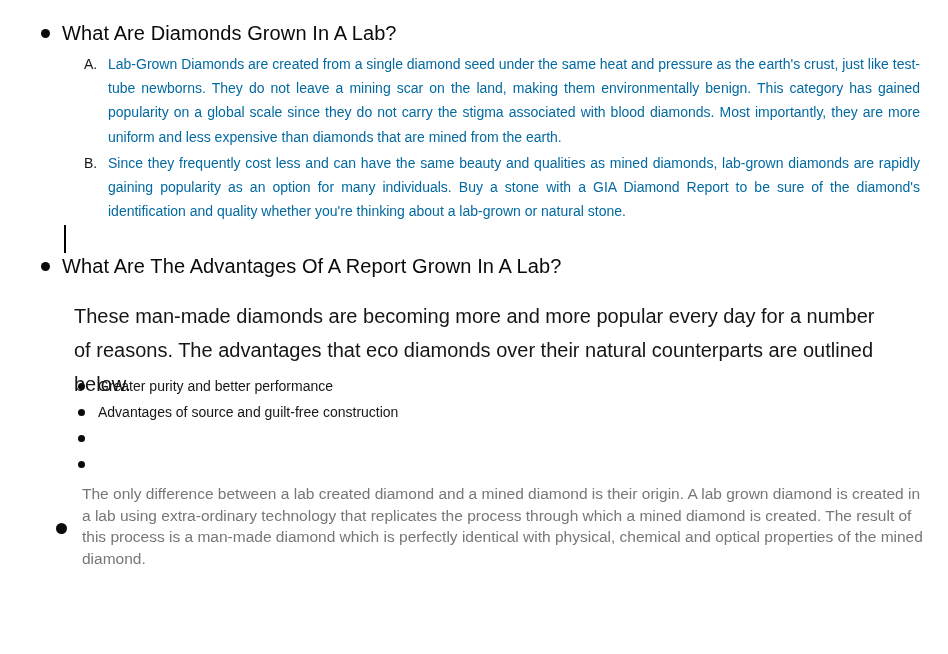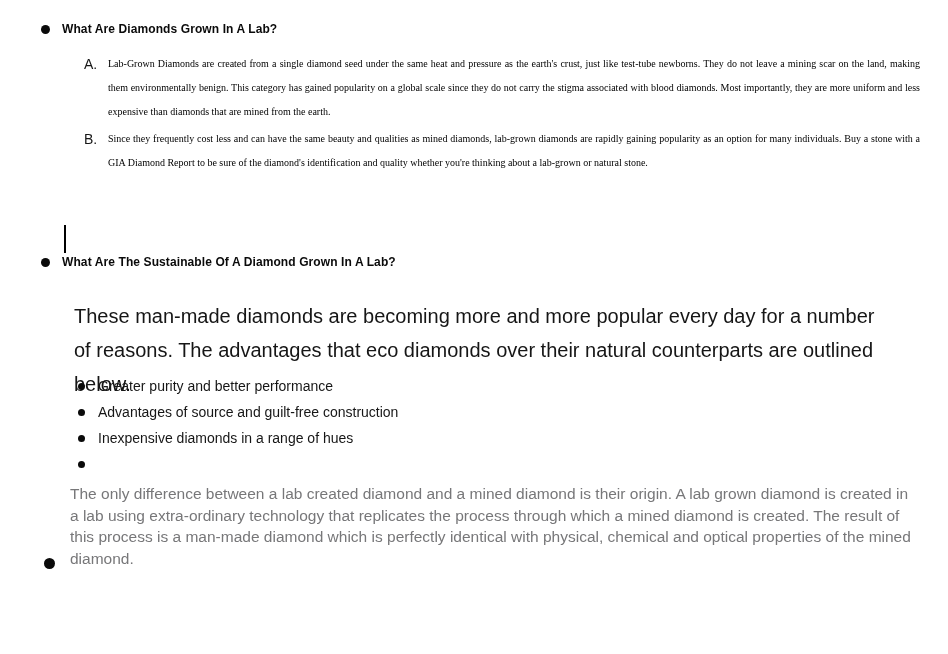--- a/index.html
+++ b/index.html
@@ -19,22 +19,22 @@
   .heading-row {
     position: absolute;
     left: 41px;
     display: flex;
     align-items: center;
   }
   .heading-row .dot { flex: 0 0 auto; }
   .h1-row { top: 22px; }
   .h2-row { top: 255px; }
   .heading {
-    font-size: 12px;
-    font-weight: bold;
+    font-size: 20px;
+    font-weight: normal;
     color: #0a0a0a;
     margin-left: 12px;
     letter-spacing: 0.1px;
     white-space: nowrap;
   }
   
   .dot {
     display: inline-block;
     background: #0a0a0a;
     border-radius: 50%;
@@ -54,26 +54,25 @@
     margin-bottom: 2px;
   }
   .item-label {
     flex: 0 0 24px;
     font-size: 14px;
     line-height: 24.2px;
     color: #161616;
   }
   .item-text {
     width: 812px;
-    font-size: 10px;
+    font-size: 14px;
     line-height: 24.2px;
-    color: #000000;
+    color: #0369a1;
     text-align: justify;
     text-justify: inter-word;
-    font-family: Liberation Serif, serif;
   }
   
   .caret {
     position: absolute;
     left: 64px; top: 225px;
     width: 2px; height: 28px;
     background: #000000;
   }
   
   .intro {
@@ -96,23 +95,23 @@
   }
   .adv-item .dot { margin-right: 13px; }
   .adv-label {
     font-size: 14px;
     color: #161616;
     white-space: nowrap;
   }
   
   .note-row {
     position: absolute;
-    left: 44px; top: 483px;
+    left: 56px; top: 483px;
     display: flex;
-    align-items: flex-end;
+    align-items: center;
   }
   .note-row .dot { margin-top: 5px; margin-right: 15px; }
   .note-text {
     width: 842px;
     font-size: 15.5px;
     line-height: 21.6px;
     color: #777779;
   }
 </style>
 </head>
@@ -133,37 +132,36 @@
     <div class="lettered-item">
       <span class="item-label">B.</span>
       <p class="item-text">Since they frequently cost less and can have the same beauty and qualities as mined diamonds, lab-grown diamonds are rapidly gaining popularity as an option for many individuals. Buy a stone with a GIA Diamond Report to be sure of the diamond's identification and quality whether you're thinking about a lab-grown or natural stone.</p>
     </div>
   </div>
 
   <div class="caret"></div>
 
   <div class="heading-row h2-row">
     <span class="dot dot-9"></span>
-    <div class="heading">What Are The Sustainable Of A Diamond Grown In A Lab?</div>
+    <div class="heading">What Are The Advantages Of A Report Grown In A Lab?</div>
   </div>
 
   <p class="intro">These man-made diamonds are becoming more and more popular every day for a number of reasons. The advantages that eco diamonds over their natural counterparts are outlined below.</p>
 
   <div class="adv-list">
     <div class="adv-item">
       <span class="dot dot-7"></span>
       <span class="adv-label">Greater purity and better performance</span>
     </div>
     <div class="adv-item">
       <span class="dot dot-7"></span>
       <span class="adv-label">Advantages of source and guilt-free construction</span>
     </div>
     <div class="adv-item">
       <span class="dot dot-7"></span>
-      <span class="adv-label">Inexpensive diamonds in a range of hues</span>
     </div>
     <div class="adv-item">
       <span class="dot dot-7"></span>
     </div>
   </div>
 
   <div class="note-row">
     <span class="dot dot-11"></span>
     <p class="note-text">The only difference between a lab created diamond and a mined diamond is their origin. A lab grown diamond is created in a lab using extra-ordinary technology that replicates the process through which a mined diamond is created. The result of this process is a man-made diamond which is perfectly identical with physical, chemical and optical properties of the mined diamond.</p>
   </div>

